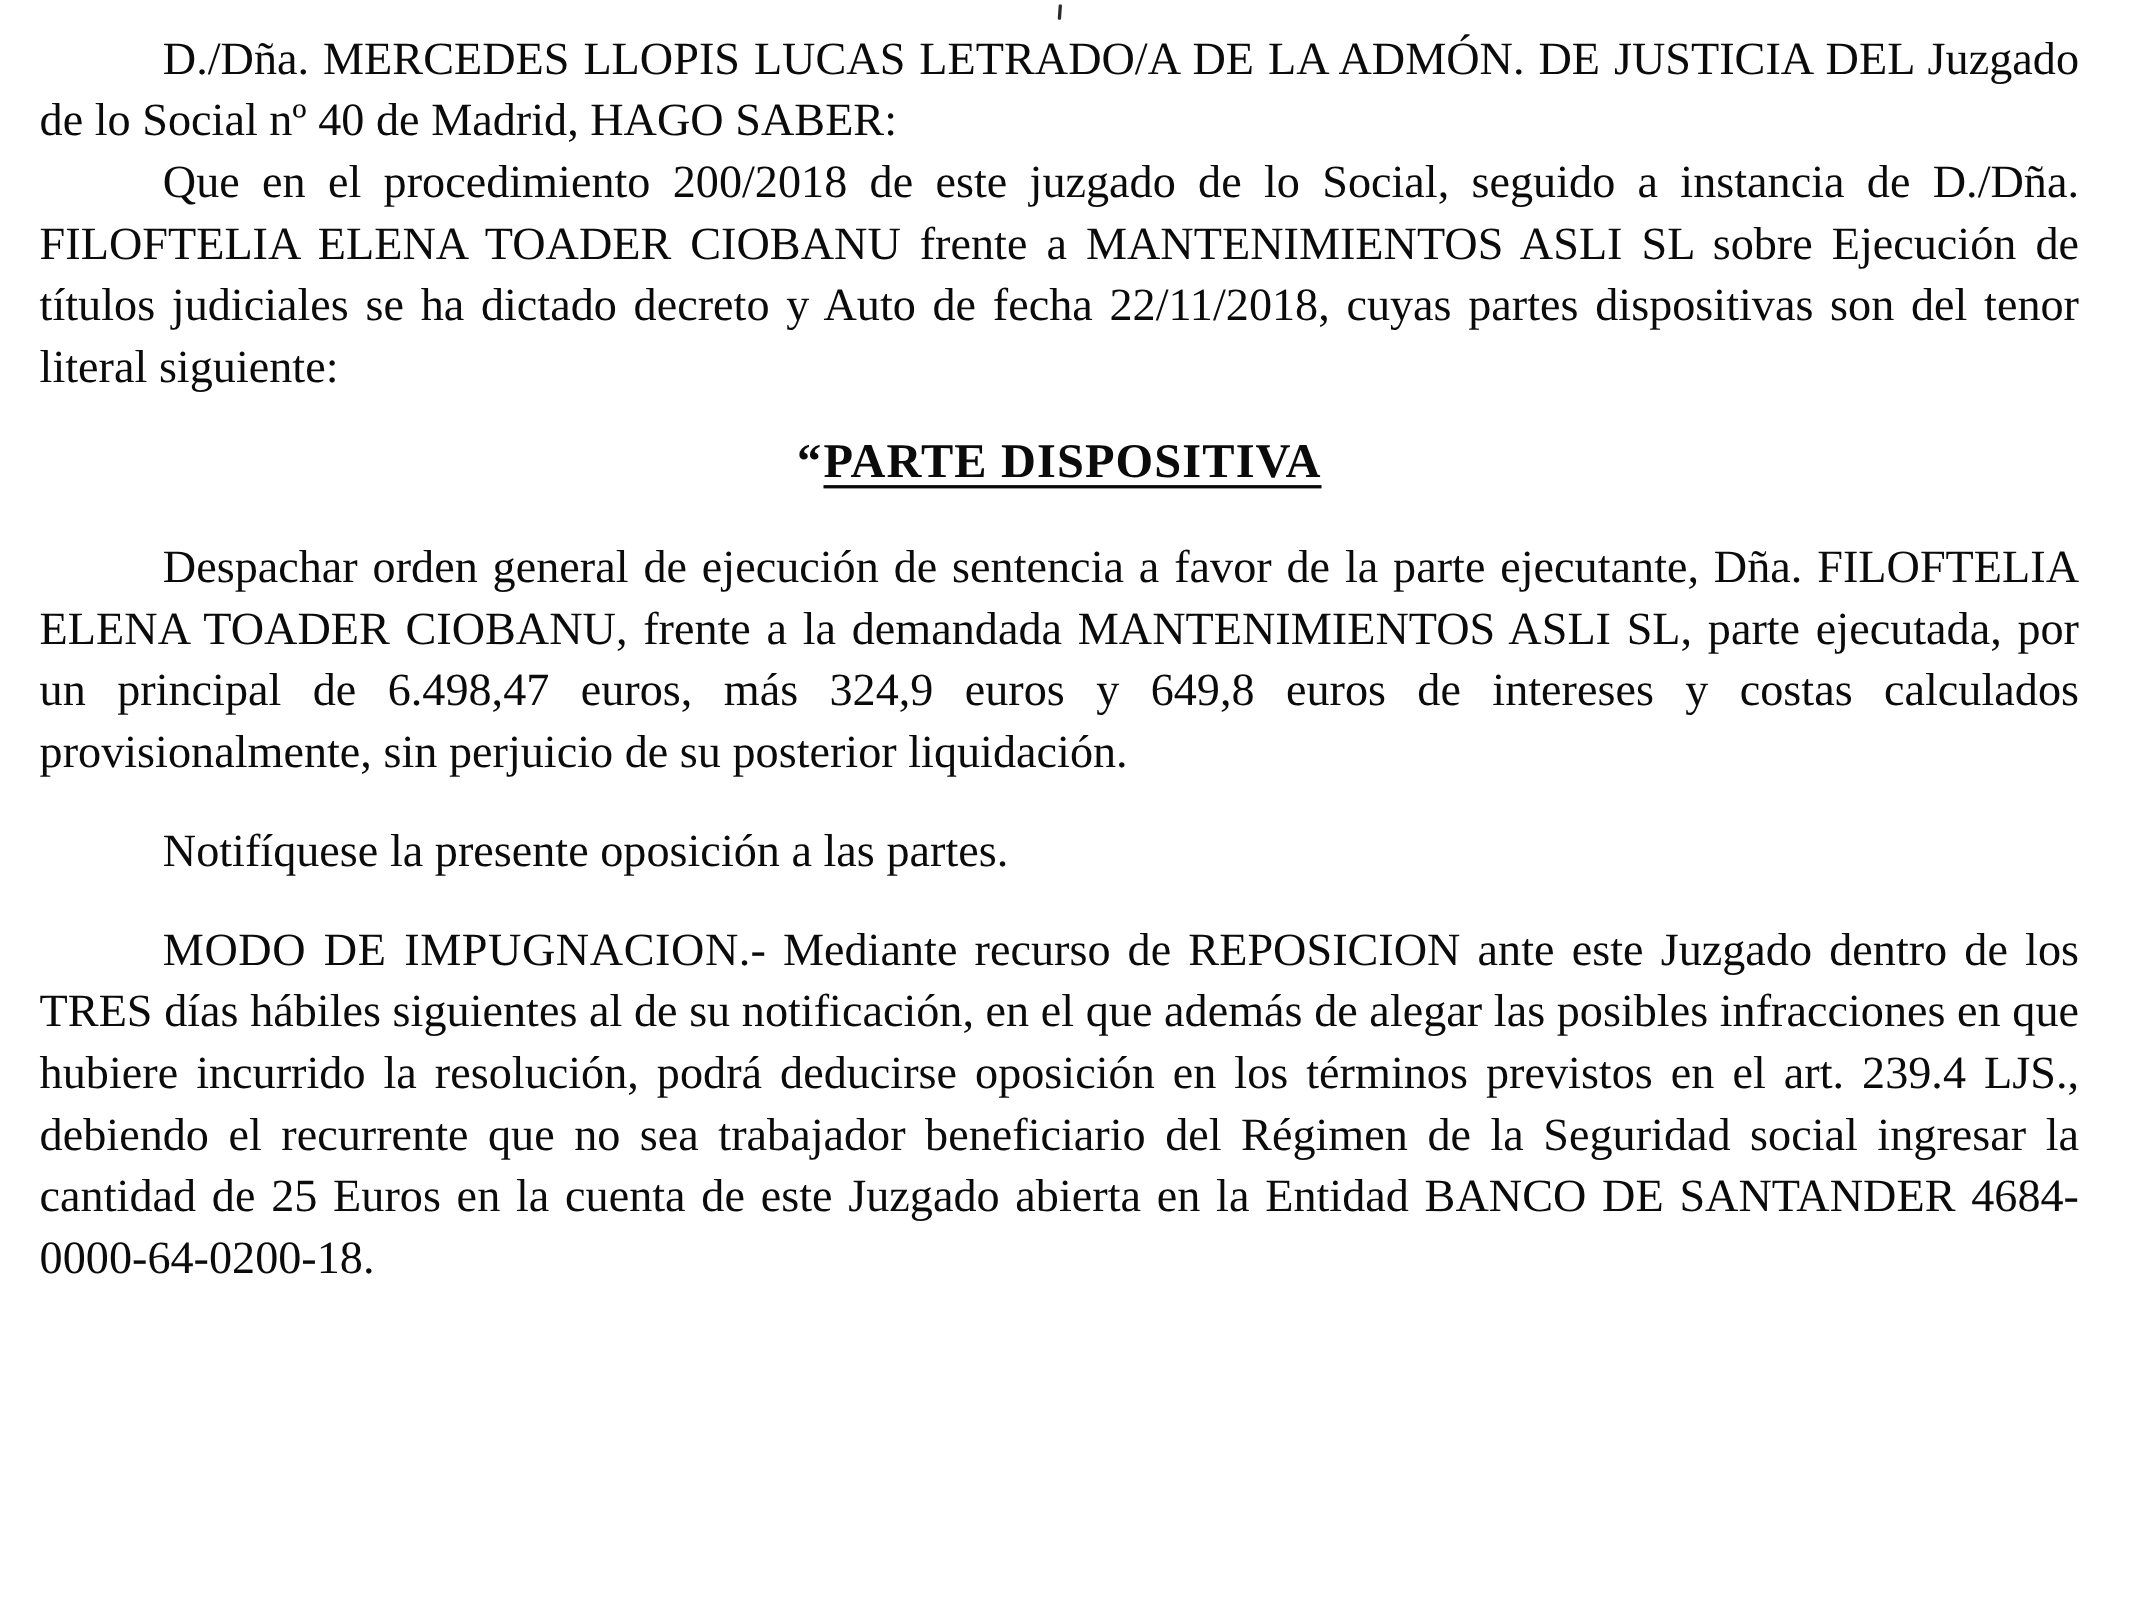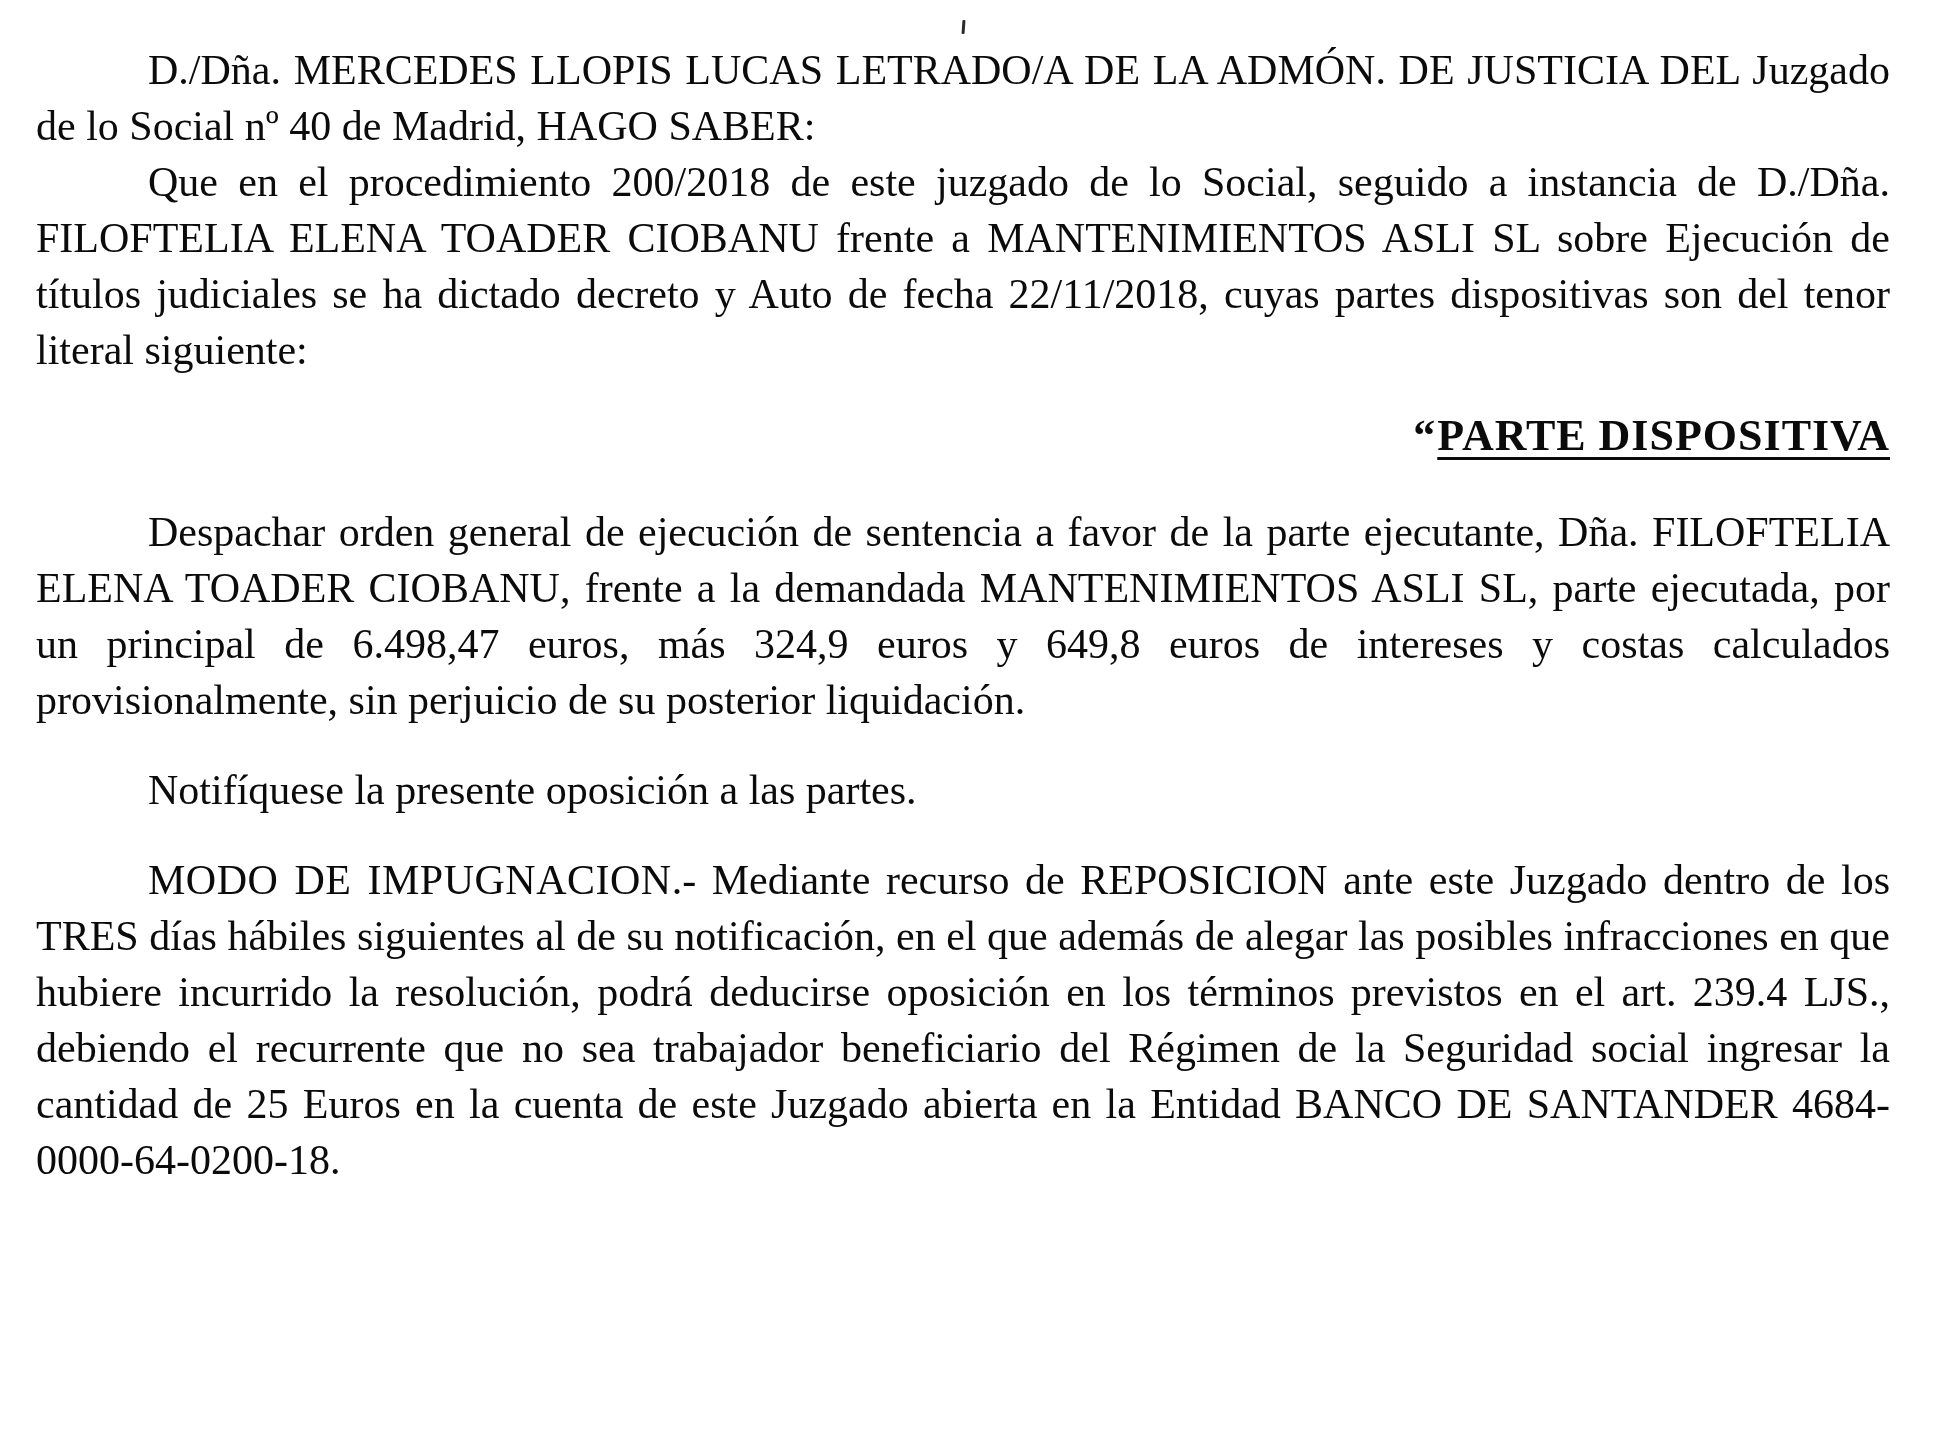--- a/index.html
+++ b/index.html
@@ -12,36 +12,35 @@
     width: 1936px;
     height: 1420px;
     box-sizing: border-box;
     padding: 26px 46px 0 36px;
     background: #ffffff;
     font-family: "Liberation Serif", "DejaVu Serif", serif;
     font-size: 42px;
     line-height: 56px;
     color: #0b0b0b;
     overflow: hidden;
-    margin-top: 16px;
   }
   .para {
     margin: 0;
     text-align: justify;
     text-indent: 112px;
   }
   .para.no-gap {
     margin-bottom: 0;
   }
   .para.spaced {
     margin-bottom: 34px;
   }
   .heading {
     margin: 30px 0 40px 0;
-    text-align: right;
+    text-align: center;
     font-weight: bold;
     font-size: 44px;
     line-height: 56px;
     text-indent: 0;
   }
   .heading .quote {
     text-decoration: none;
     padding-right: 2px;
   }
   .heading .underlined {

